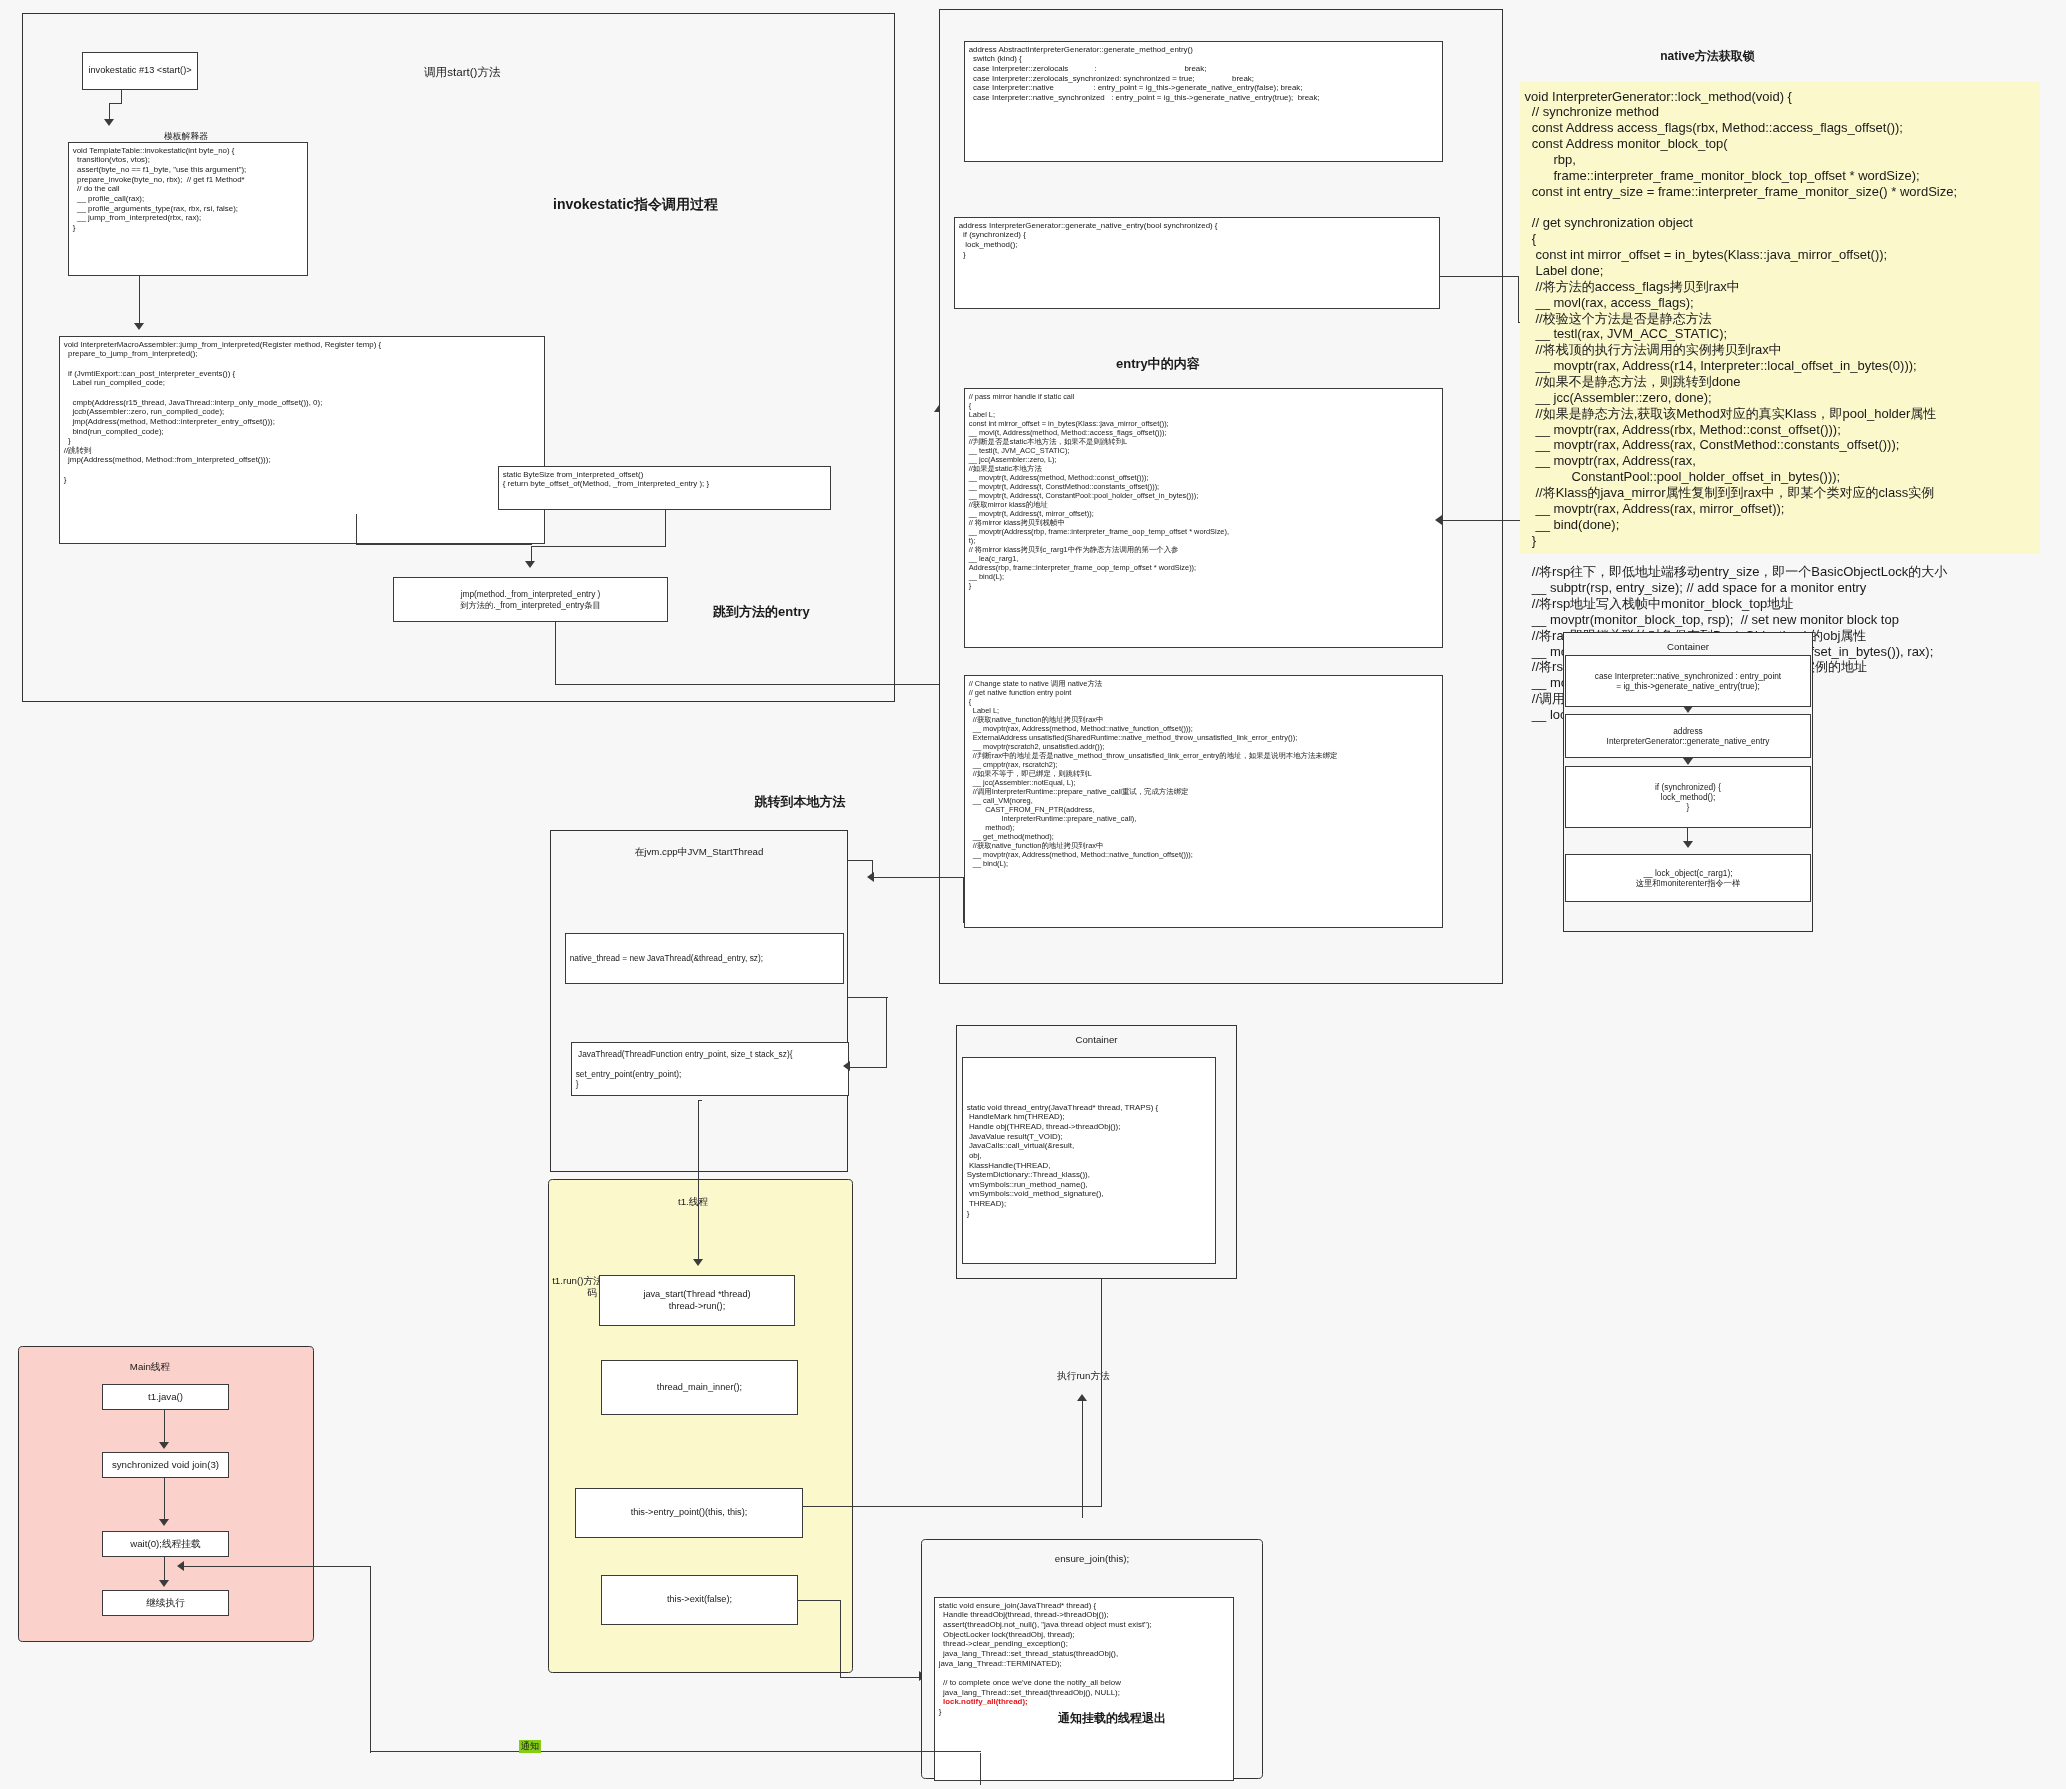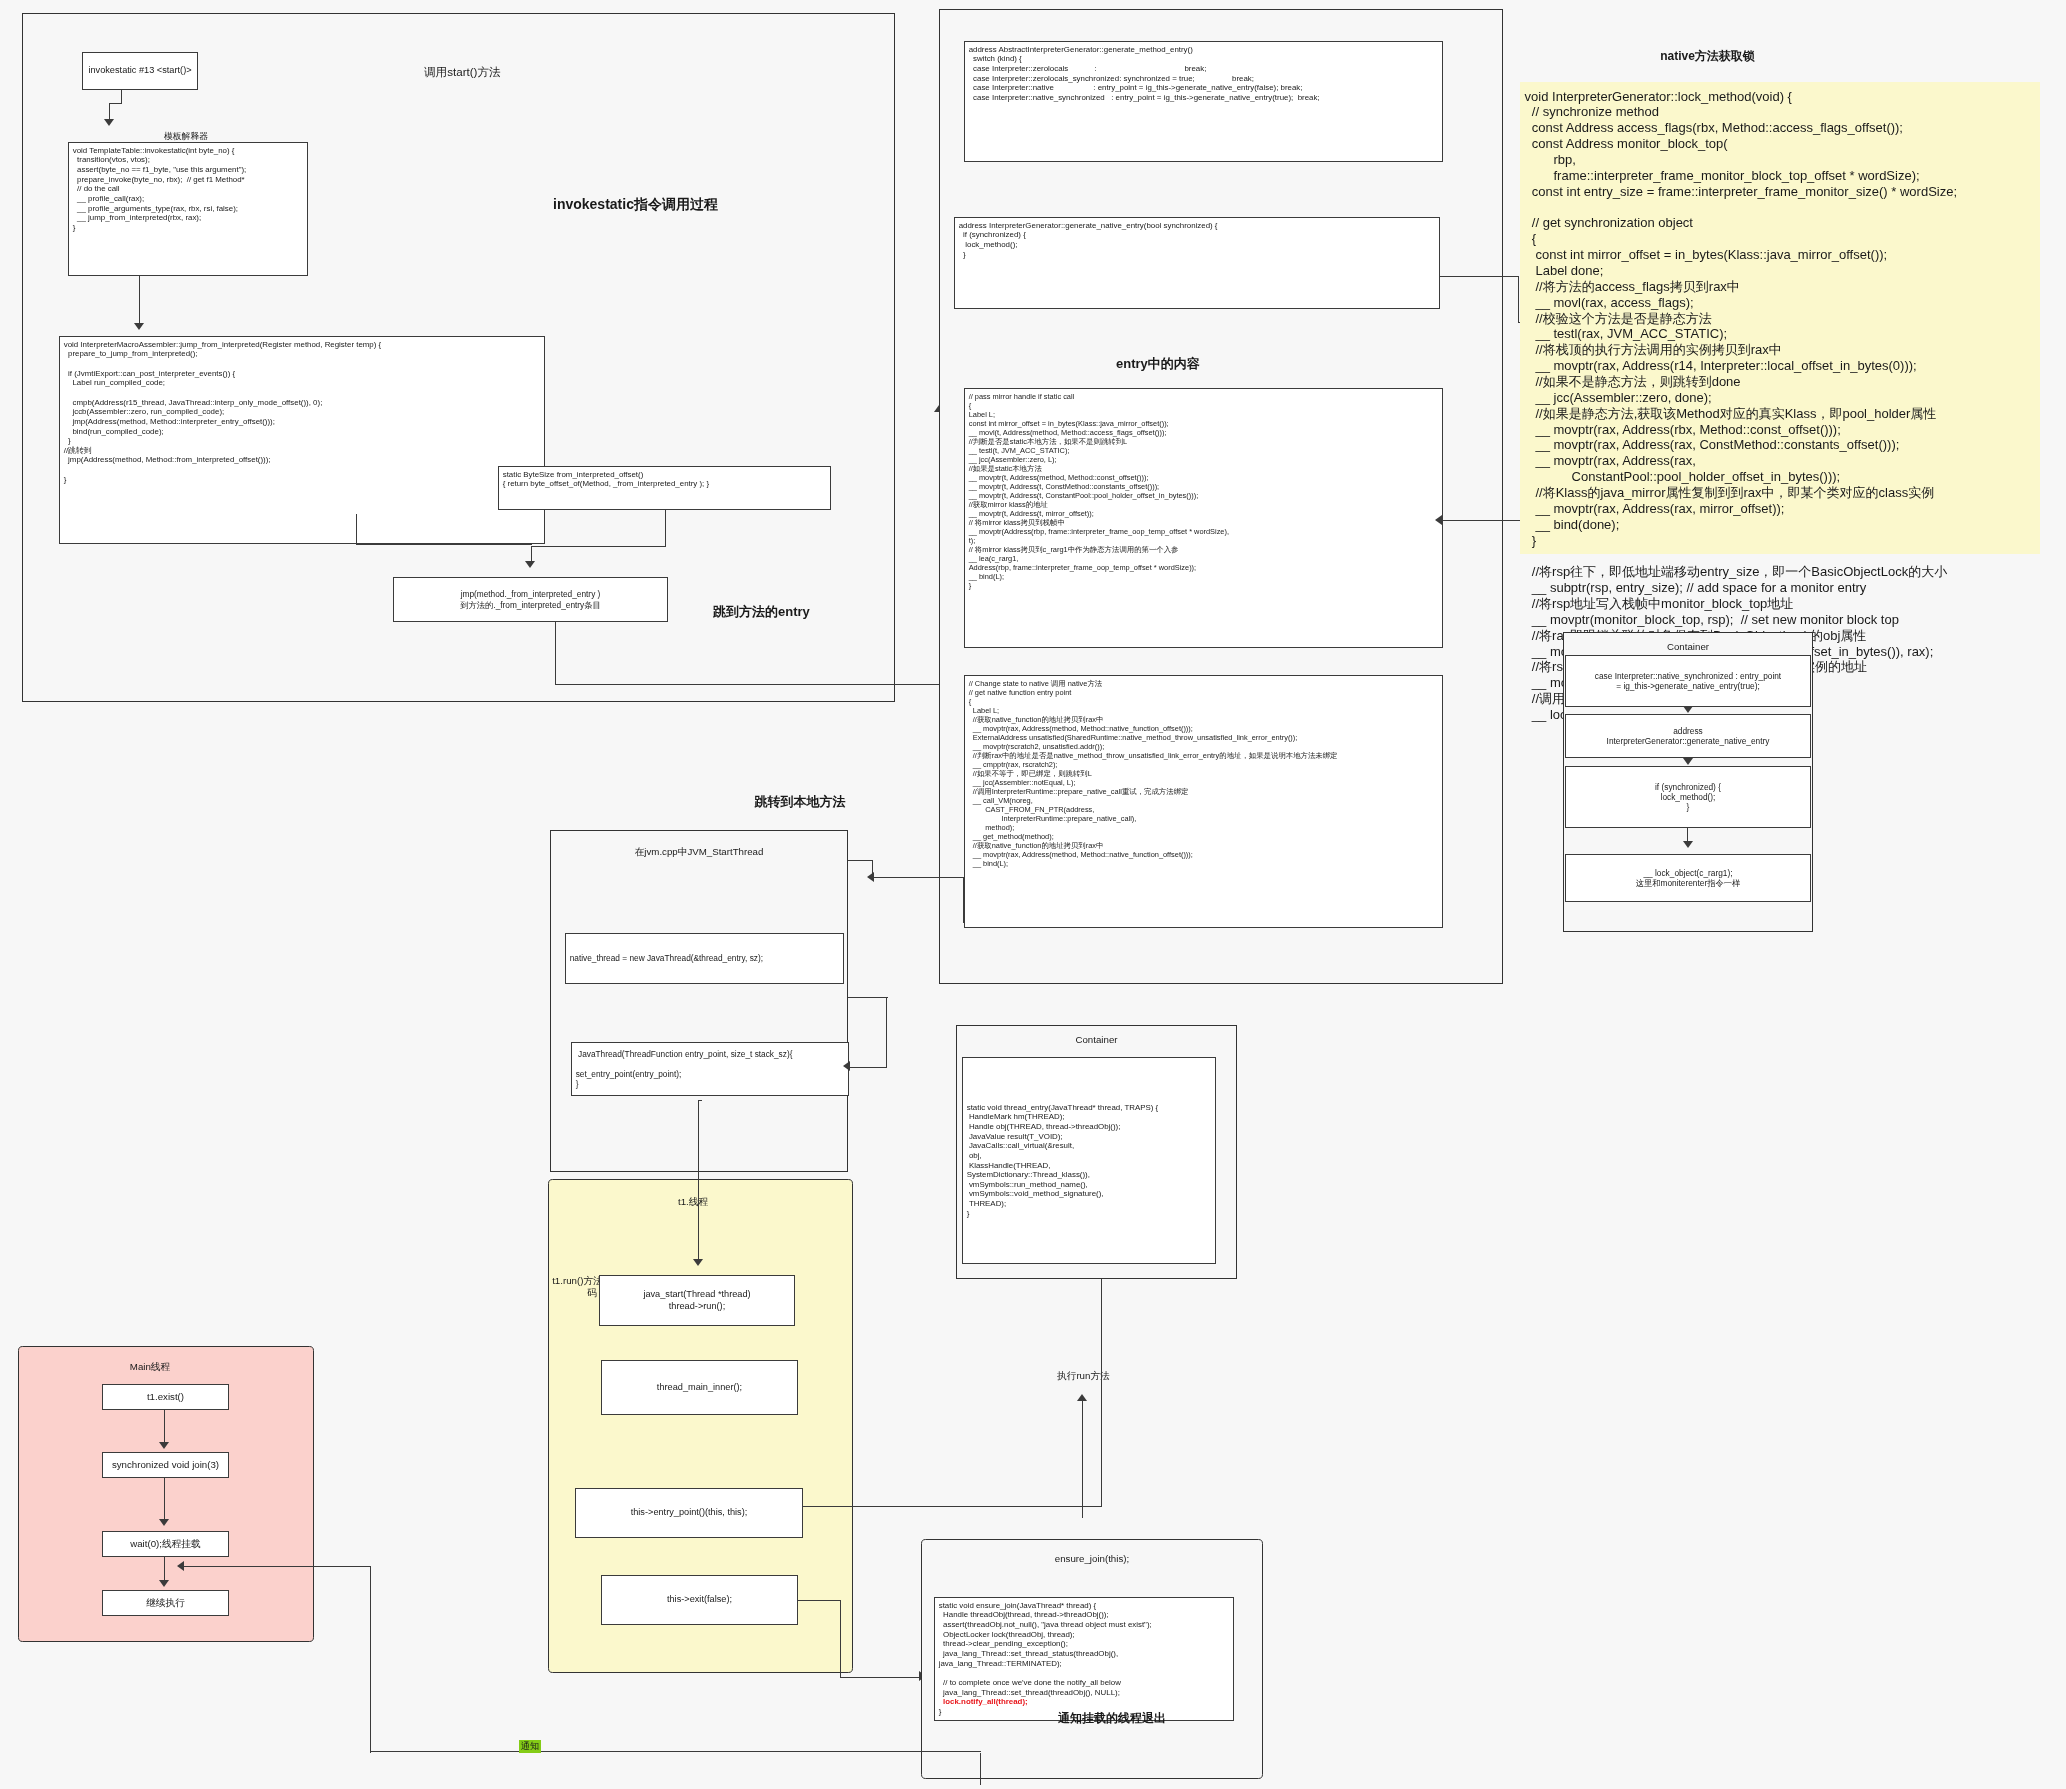--- a/index.html
+++ b/index.html
@@ -359,21 +359,21 @@
 
   <div class="ln hl" style="left:798px;top:1600px;width:43px;"></div>
   <div class="ln vl" style="left:840px;top:1600px;height:78px;"></div>
   <div class="ln hl" style="left:840px;top:1677px;width:81px;"></div>
   <div class="ar right" style="left:919px;top:1671px;"></div>
 
   <div class="grp plain round" style="left:921px;top:1539px;width:342px;height:240px;"></div>
 
   <div class="lbl ctr" style="left:921px;top:1553px;width:342px;font-size:9.7px;">ensure_join(this);</div>
 
-  <div class="box left" style="left:934px;top:1597px;width:300px;height:124px;font-size:7.9px;">
+  <div class="box left" style="left:934px;top:1597px;width:300px;height:184px;font-size:7.9px;">
     <div>
       <pre>static void ensure_join(JavaThread* thread) {
   Handle threadObj(thread, thread-&gt;threadObj());
   assert(threadObj.not_null(), "java thread object must exist");
   ObjectLocker lock(threadObj, thread);
   thread-&gt;clear_pending_exception();
   java_lang_Thread::set_thread_status(threadObj(),
 java_lang_Thread::TERMINATED);
 
   // to complete once we've done the notify_all below
@@ -383,21 +383,21 @@
     </div>
   </div>
 
   <div class="lbl bold" style="left:1058px;top:1711px;font-size:12px;">通知挂载的线程退出</div>
 
   <div class="grp pink round" style="left:17.6px;top:1346px;width:296px;height:296px;"></div>
 
   <div class="lbl ctr" style="left:18px;top:1361px;width:264px;font-size:9.7px;">Main线程</div>
 
   <div class="box" style="left:102px;top:1384px;width:127px;height:26px;font-size:9.7px;">
-    <span class="ctr">t1.exist()</span>
+    <span class="ctr">t1.java()</span>
   </div>
   <div class="ln vl" style="left:164px;top:1410px;height:36px;"></div>
   <div class="ar down" style="left:159px;top:1442px;"></div>
 
   <div class="box" style="left:102px;top:1452px;width:127px;height:26px;font-size:9.7px;">
     <span class="ctr">synchronized void join(3)</span>
   </div>
   <div class="ln vl" style="left:164px;top:1478px;height:45px;"></div>
   <div class="ar down" style="left:159px;top:1519px;"></div>
 

